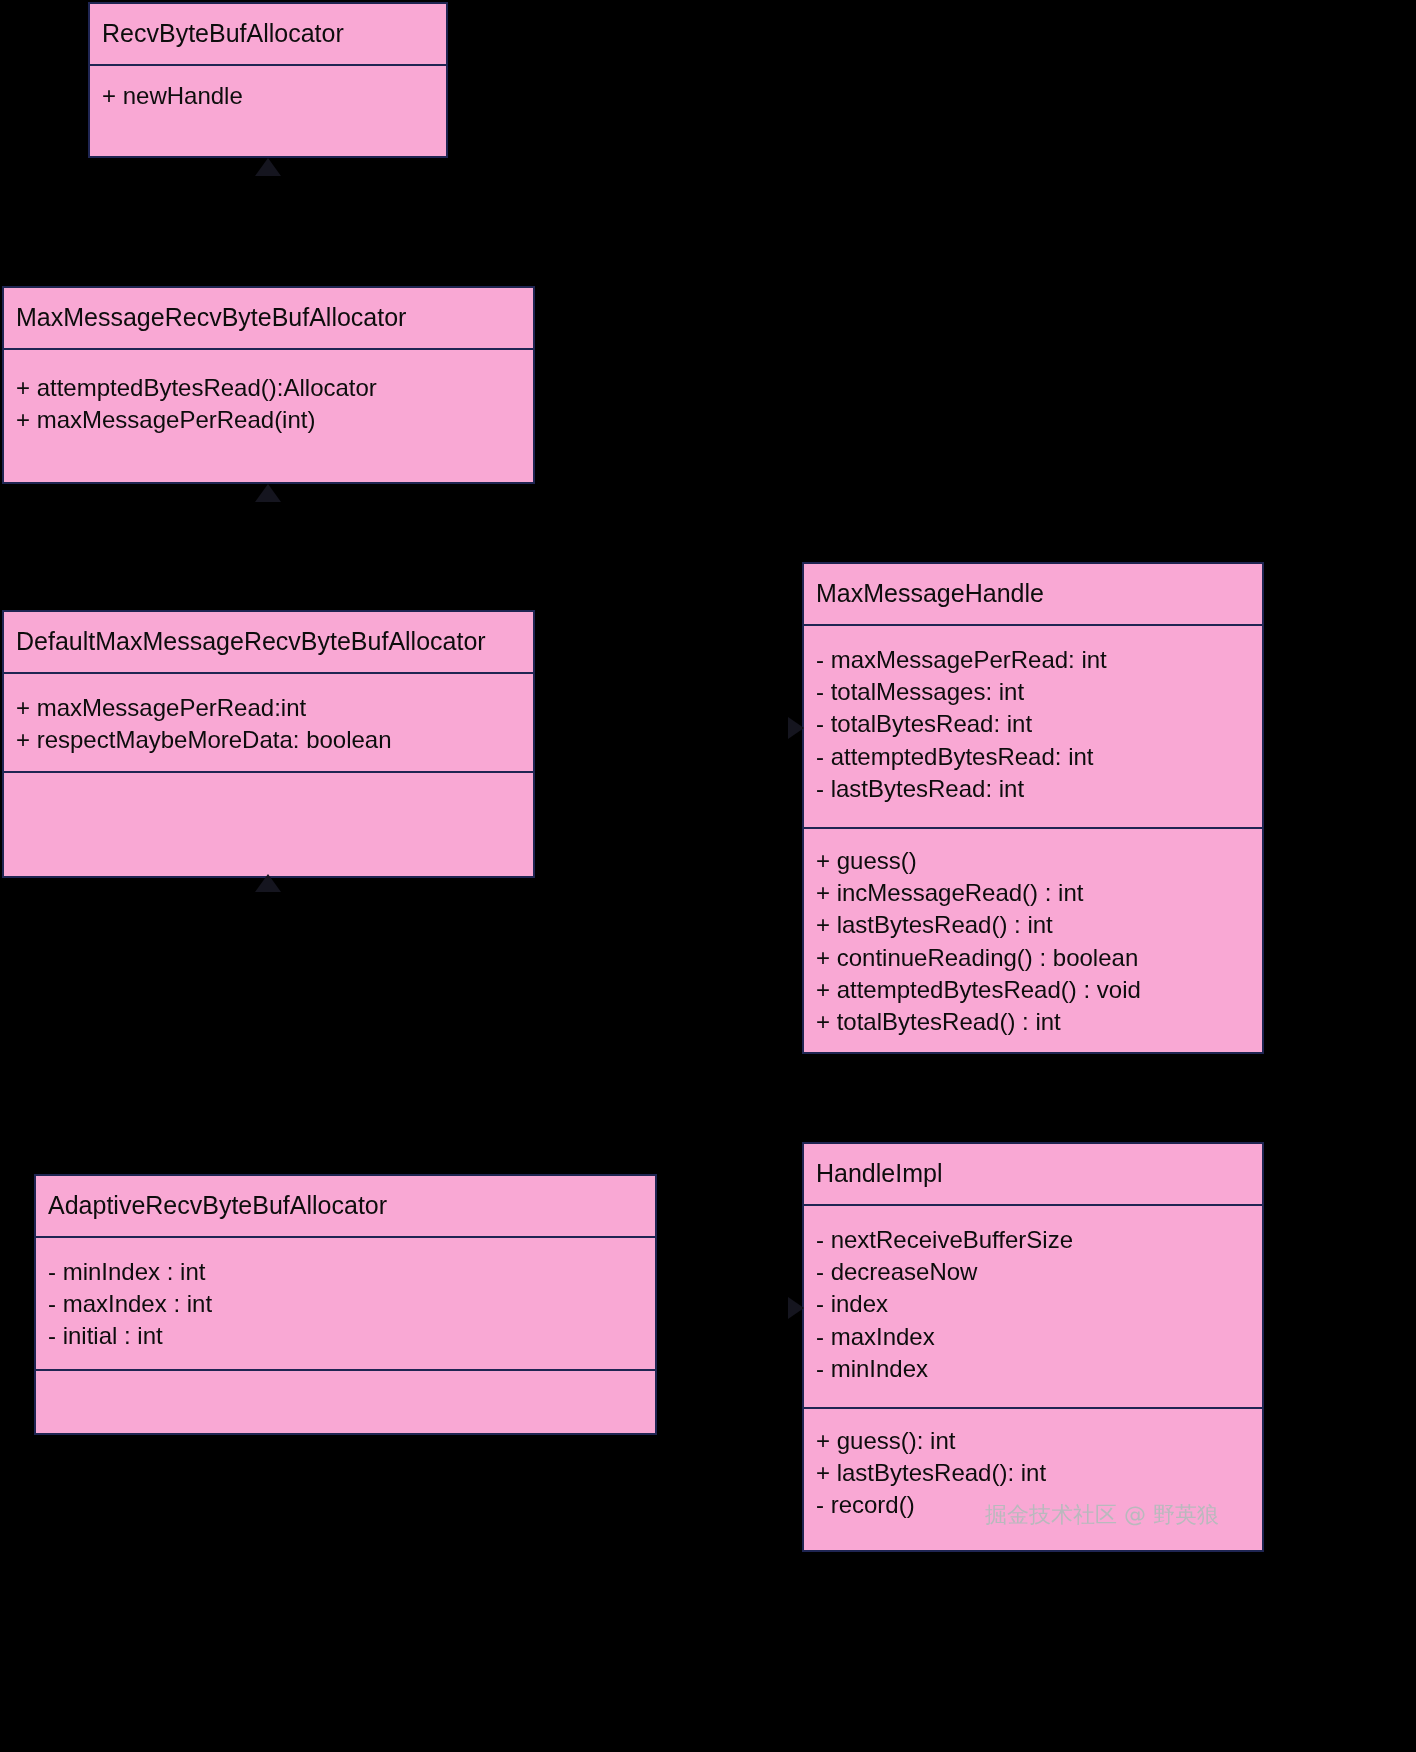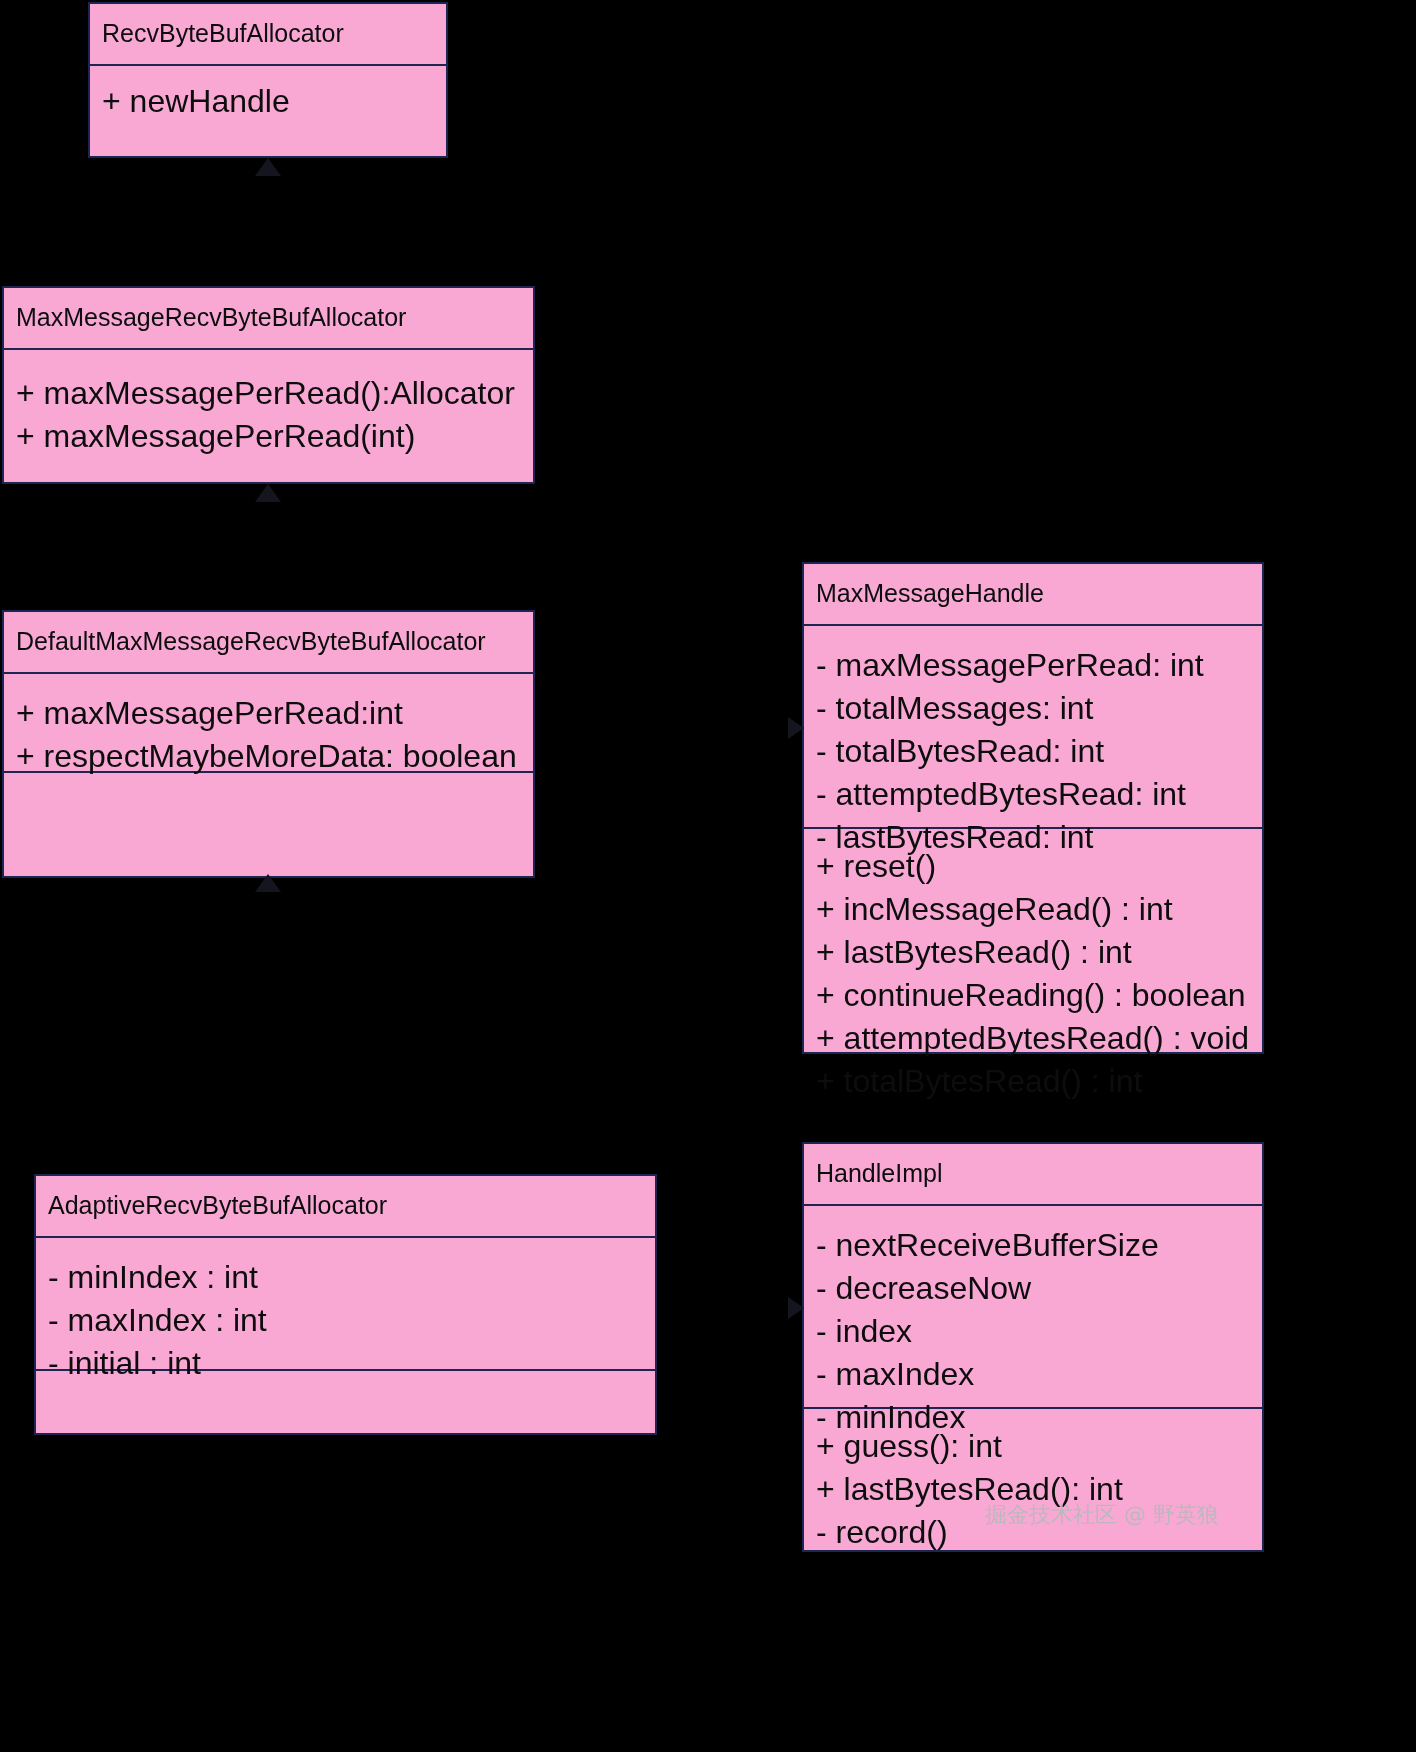--- a/index.html
+++ b/index.html
@@ -34,21 +34,21 @@
   }
   .uml-section {
     border-top: 2px solid #1f2552;
     padding: 14px 12px 14px 12px;
     box-sizing: border-box;
   }
   .uml-section.empty {
     min-height: 56px;
   }
   .uml-row {
-    font-size: 32px;
+    font-size: 24px;
     color: #0d0d0d;
     line-height: 1.35;
     white-space: nowrap;
   }
 
   
   .line {
     position: absolute;
     background: #000000;
     z-index: 1;
@@ -109,21 +109,21 @@
   <div class="uml-class" style="left:88px; top:2px; width:360px; height:156px;">
     <div class="uml-title">RecvByteBufAllocator</div>
     <div class="uml-section" style="height:86px;">
       <div class="uml-row">+ newHandle</div>
     </div>
   </div>
 
   <div class="uml-class" style="left:2px; top:286px; width:533px; height:198px;">
     <div class="uml-title">MaxMessageRecvByteBufAllocator</div>
     <div class="uml-section" style="height:128px; padding-top:22px;">
-      <div class="uml-row">+ maxMessagePerRead():Allocator</div>
+      <div class="uml-row">+ attemptedBytesRead():Allocator</div>
       <div class="uml-row">+ maxMessagePerRead(int)</div>
     </div>
   </div>
 
   <div class="uml-class" style="left:2px; top:610px; width:533px; height:268px;">
     <div class="uml-title">DefaultMaxMessageRecvByteBufAllocator</div>
     <div class="uml-section" style="height:99px; padding-top:18px;">
       <div class="uml-row">+ maxMessagePerRead:int</div>
       <div class="uml-row">+ respectMaybeMoreData: boolean</div>
     </div>
@@ -143,21 +143,21 @@
   <div class="uml-class" style="left:802px; top:562px; width:462px; height:492px;">
     <div class="uml-title">MaxMessageHandle</div>
     <div class="uml-section" style="height:203px; padding-top:18px;">
       <div class="uml-row">- maxMessagePerRead: int</div>
       <div class="uml-row">- totalMessages: int</div>
       <div class="uml-row">- totalBytesRead: int</div>
       <div class="uml-row">- attemptedBytesRead: int</div>
       <div class="uml-row">- lastBytesRead: int</div>
     </div>
     <div class="uml-section" style="height:220px; padding-top:16px;">
-      <div class="uml-row">+ reset()</div>
+      <div class="uml-row">+ guess()</div>
       <div class="uml-row">+ incMessageRead() : int</div>
       <div class="uml-row">+ lastBytesRead() : int</div>
       <div class="uml-row">+ continueReading() : boolean</div>
       <div class="uml-row">+ attemptedBytesRead() : void</div>
       <div class="uml-row">+ totalBytesRead() : int</div>
     </div>
   </div>
 
   <div class="uml-class" style="left:802px; top:1142px; width:462px; height:410px;">
     <div class="uml-title">HandleImpl</div>

